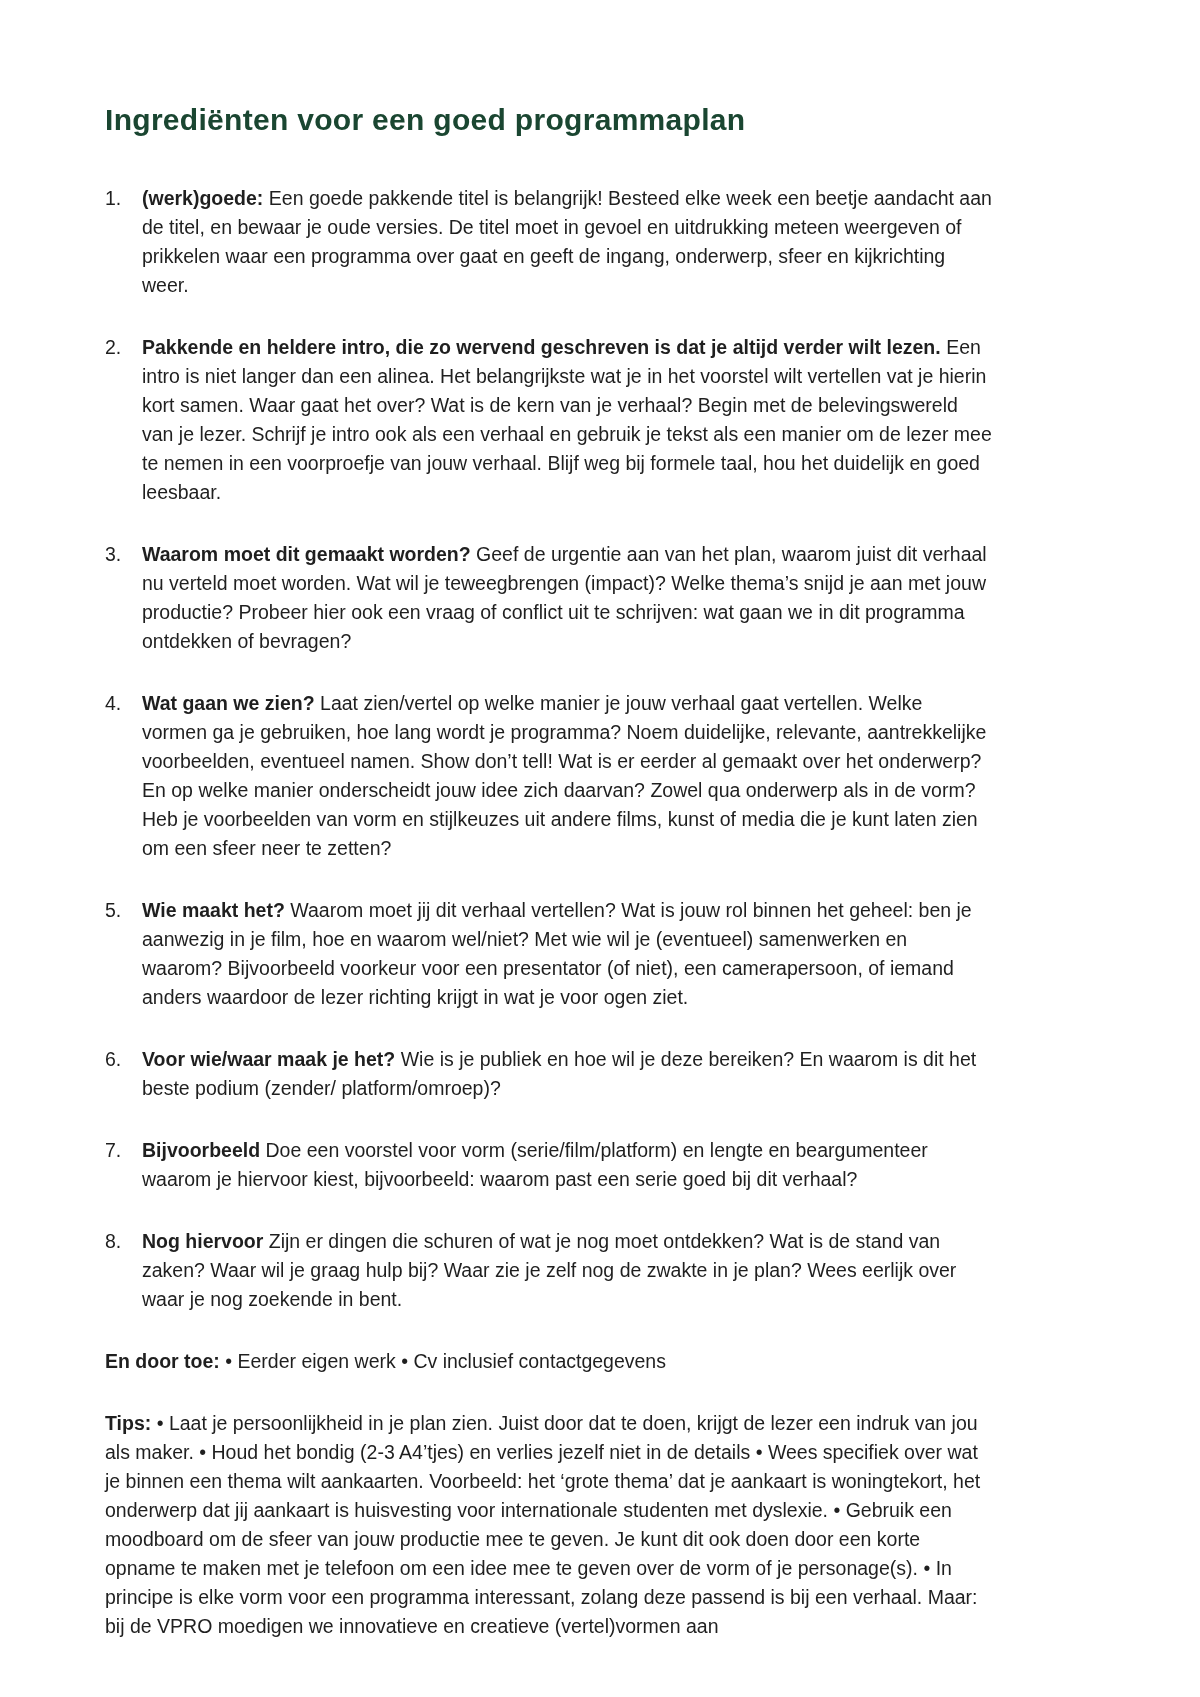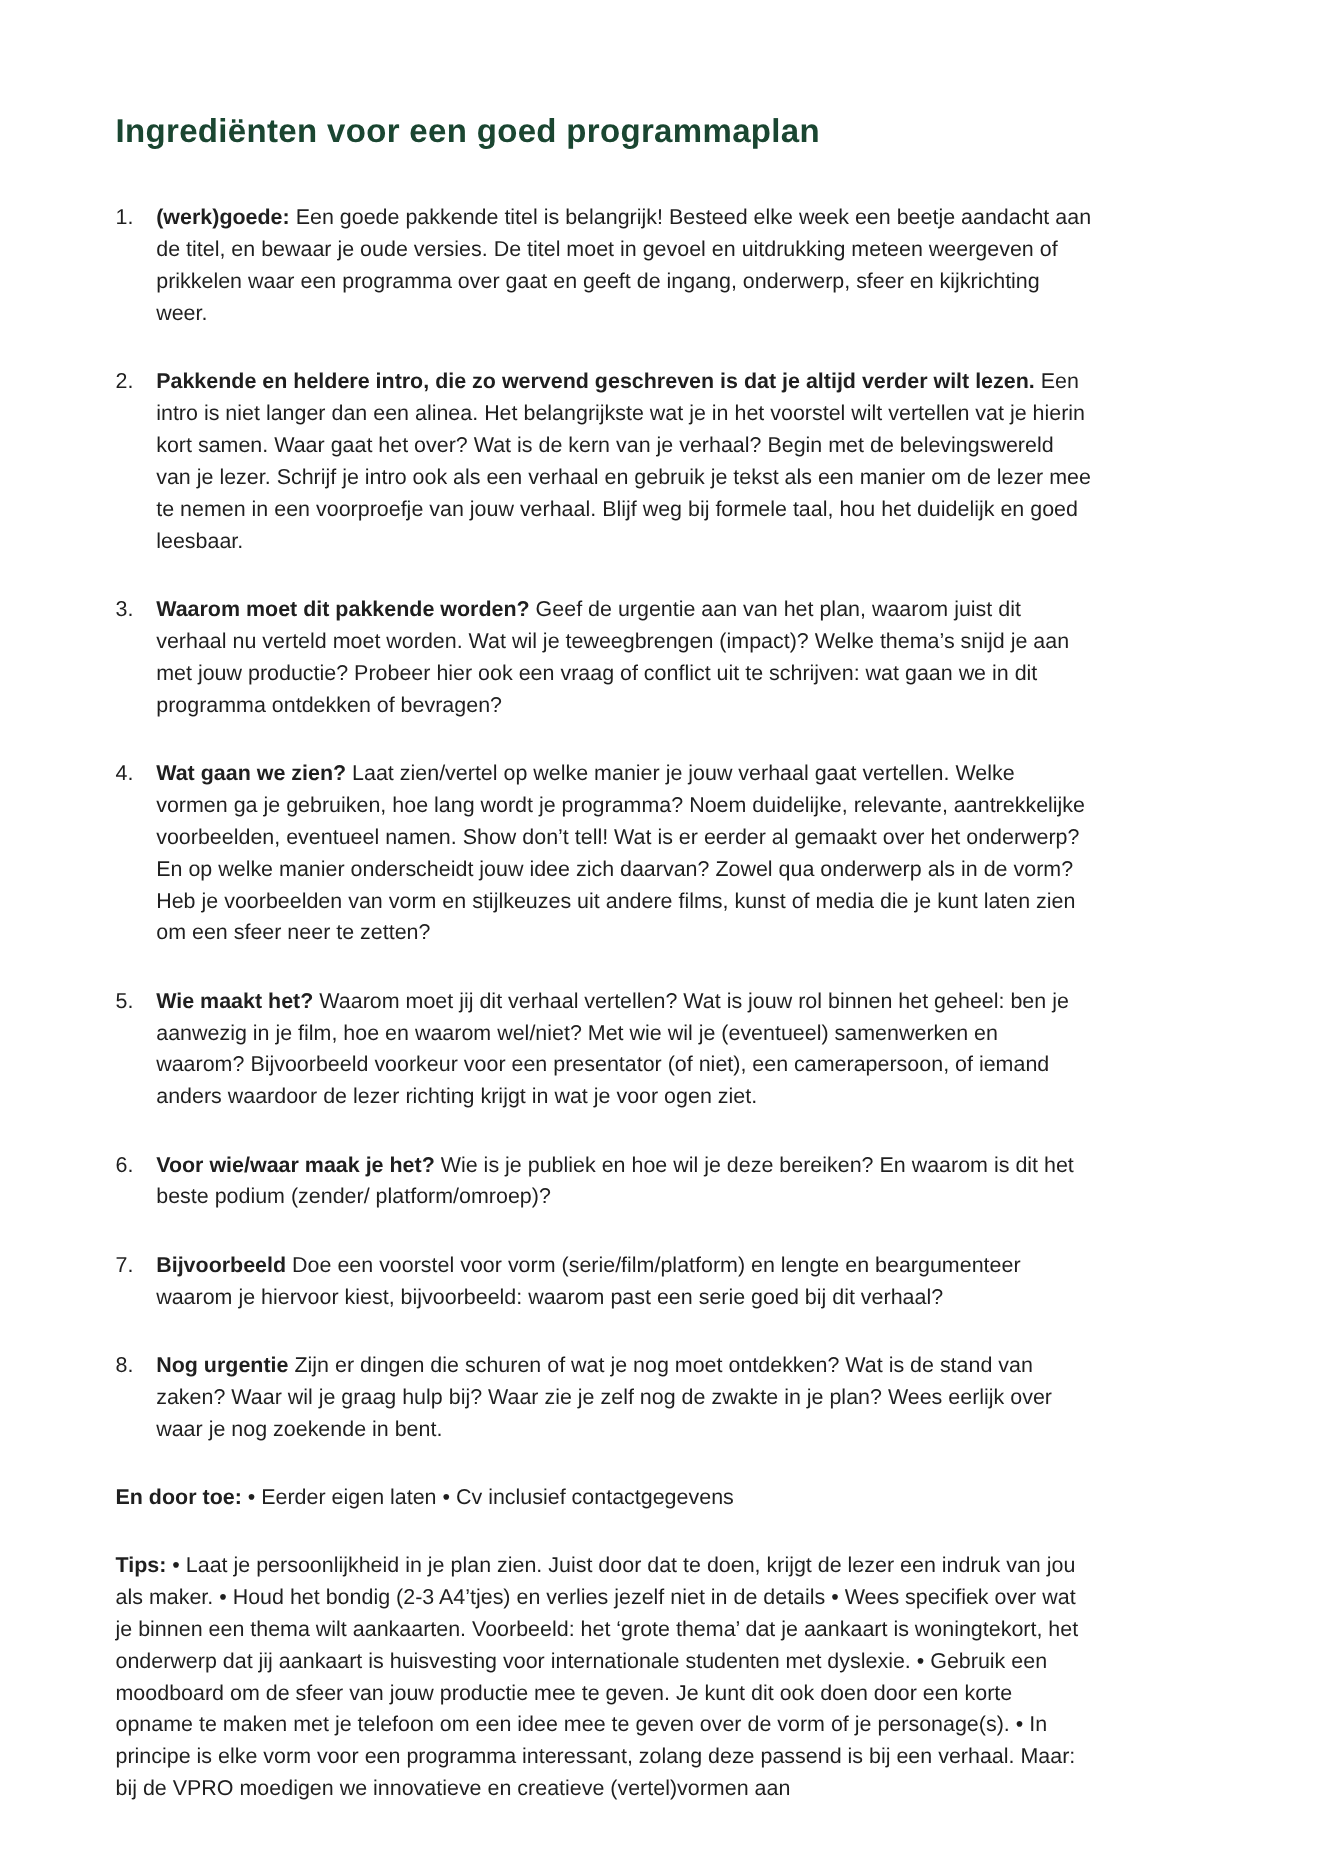--- a/index.html
+++ b/index.html
@@ -49,41 +49,41 @@
     <li class="list-item">
       <span class="item-number">1.</span>
       <span class="item-text"><span class="lead">(werk)goede:</span> <span>Een goede pakkende titel is belangrijk! Besteed elke week een beetje aandacht aan de titel, en bewaar je oude versies. De titel moet in gevoel en uitdrukking meteen weergeven of prikkelen waar een programma over gaat en geeft de ingang, onderwerp, sfeer en kijkrichting weer.</span></span>
     </li>
     <li class="list-item">
       <span class="item-number">2.</span>
       <span class="item-text"><span class="lead">Pakkende en heldere intro, die zo wervend geschreven is dat je altijd verder wilt lezen.</span> <span>Een intro is niet langer dan een alinea. Het belangrijkste wat je in het voorstel wilt vertellen vat je hierin kort samen. Waar gaat het over? Wat is de kern van je verhaal? Begin met de belevingswereld van je lezer. Schrijf je intro ook als een verhaal en gebruik je tekst als een manier om de lezer mee te nemen in een voorproefje van jouw verhaal. Blijf weg bij formele taal, hou het duidelijk en goed leesbaar.</span></span>
     </li>
     <li class="list-item">
       <span class="item-number">3.</span>
-      <span class="item-text"><span class="lead">Waarom moet dit pakkende worden?</span> <span>Geef de urgentie aan van het plan, waarom juist dit verhaal nu verteld moet worden. Wat wil je teweegbrengen (impact)? Welke thema’s snijd je aan met jouw productie? Probeer hier ook een vraag of conflict uit te schrijven: wat gaan we in dit programma ontdekken of bevragen?</span></span>
+      <span class="item-text"><span class="lead">Waarom moet dit gemaakt worden?</span> <span>Geef de urgentie aan van het plan, waarom juist dit verhaal nu verteld moet worden. Wat wil je teweegbrengen (impact)? Welke thema’s snijd je aan met jouw productie? Probeer hier ook een vraag of conflict uit te schrijven: wat gaan we in dit programma ontdekken of bevragen?</span></span>
     </li>
     <li class="list-item">
       <span class="item-number">4.</span>
       <span class="item-text"><span class="lead">Wat gaan we zien?</span> <span>Laat zien/vertel op welke manier je jouw verhaal gaat vertellen. Welke vormen ga je gebruiken, hoe lang wordt je programma? Noem duidelijke, relevante, aantrekkelijke voorbeelden, eventueel namen. Show don’t tell! Wat is er eerder al gemaakt over het onderwerp? En op welke manier onderscheidt jouw idee zich daarvan? Zowel qua onderwerp als in de vorm? Heb je voorbeelden van vorm en stijlkeuzes uit andere films, kunst of media die je kunt laten zien om een sfeer neer te zetten?</span></span>
     </li>
     <li class="list-item">
       <span class="item-number">5.</span>
       <span class="item-text"><span class="lead">Wie maakt het?</span> <span>Waarom moet jij dit verhaal vertellen? Wat is jouw rol binnen het geheel: ben je aanwezig in je film, hoe en waarom wel/niet? Met wie wil je (eventueel) samenwerken en waarom? Bijvoorbeeld voorkeur voor een presentator (of niet), een camerapersoon, of iemand anders waardoor de lezer richting krijgt in wat je voor ogen ziet.</span></span>
     </li>
     <li class="list-item">
       <span class="item-number">6.</span>
       <span class="item-text"><span class="lead">Voor wie/waar maak je het?</span> <span>Wie is je publiek en hoe wil je deze bereiken? En waarom is dit het beste podium (zender/ platform/omroep)?</span></span>
     </li>
     <li class="list-item">
       <span class="item-number">7.</span>
       <span class="item-text"><span class="lead">Bijvoorbeeld</span> <span>Doe een voorstel voor vorm (serie/film/platform) en lengte en beargumenteer waarom je hiervoor kiest, bijvoorbeeld: waarom past een serie goed bij dit verhaal?</span></span>
     </li>
     <li class="list-item">
       <span class="item-number">8.</span>
-      <span class="item-text"><span class="lead">Nog urgentie</span> <span>Zijn er dingen die schuren of wat je nog moet ontdekken? Wat is de stand van zaken? Waar wil je graag hulp bij? Waar zie je zelf nog de zwakte in je plan? Wees eerlijk over waar je nog zoekende in bent.</span></span>
+      <span class="item-text"><span class="lead">Nog hiervoor</span> <span>Zijn er dingen die schuren of wat je nog moet ontdekken? Wat is de stand van zaken? Waar wil je graag hulp bij? Waar zie je zelf nog de zwakte in je plan? Wees eerlijk over waar je nog zoekende in bent.</span></span>
     </li>
   </ol>
 
-  <p class="para"><span class="lead">En door toe:</span> <span>• Eerder eigen laten • Cv inclusief contactgegevens</span></p>
+  <p class="para"><span class="lead">En door toe:</span> <span>• Eerder eigen werk • Cv inclusief contactgegevens</span></p>
 
   <p class="para"><span class="lead">Tips:</span> <span>• Laat je persoonlijkheid in je plan zien. Juist door dat te doen, krijgt de lezer een indruk van jou als maker. • Houd het bondig (2-3 A4’tjes) en verlies jezelf niet in de details • Wees specifiek over wat je binnen een thema wilt aankaarten. Voorbeeld: het ‘grote thema’ dat je aankaart is woningtekort, het onderwerp dat jij aankaart is huisvesting voor internationale studenten met dyslexie. • Gebruik een moodboard om de sfeer van jouw productie mee te geven. Je kunt dit ook doen door een korte opname te maken met je telefoon om een idee mee te geven over de vorm of je personage(s). • In principe is elke vorm voor een programma interessant, zolang deze passend is bij een verhaal. Maar: bij de VPRO moedigen we innovatieve en creatieve (vertel)vormen aan</span></p>
 
 </div>
 
 </body></html>

